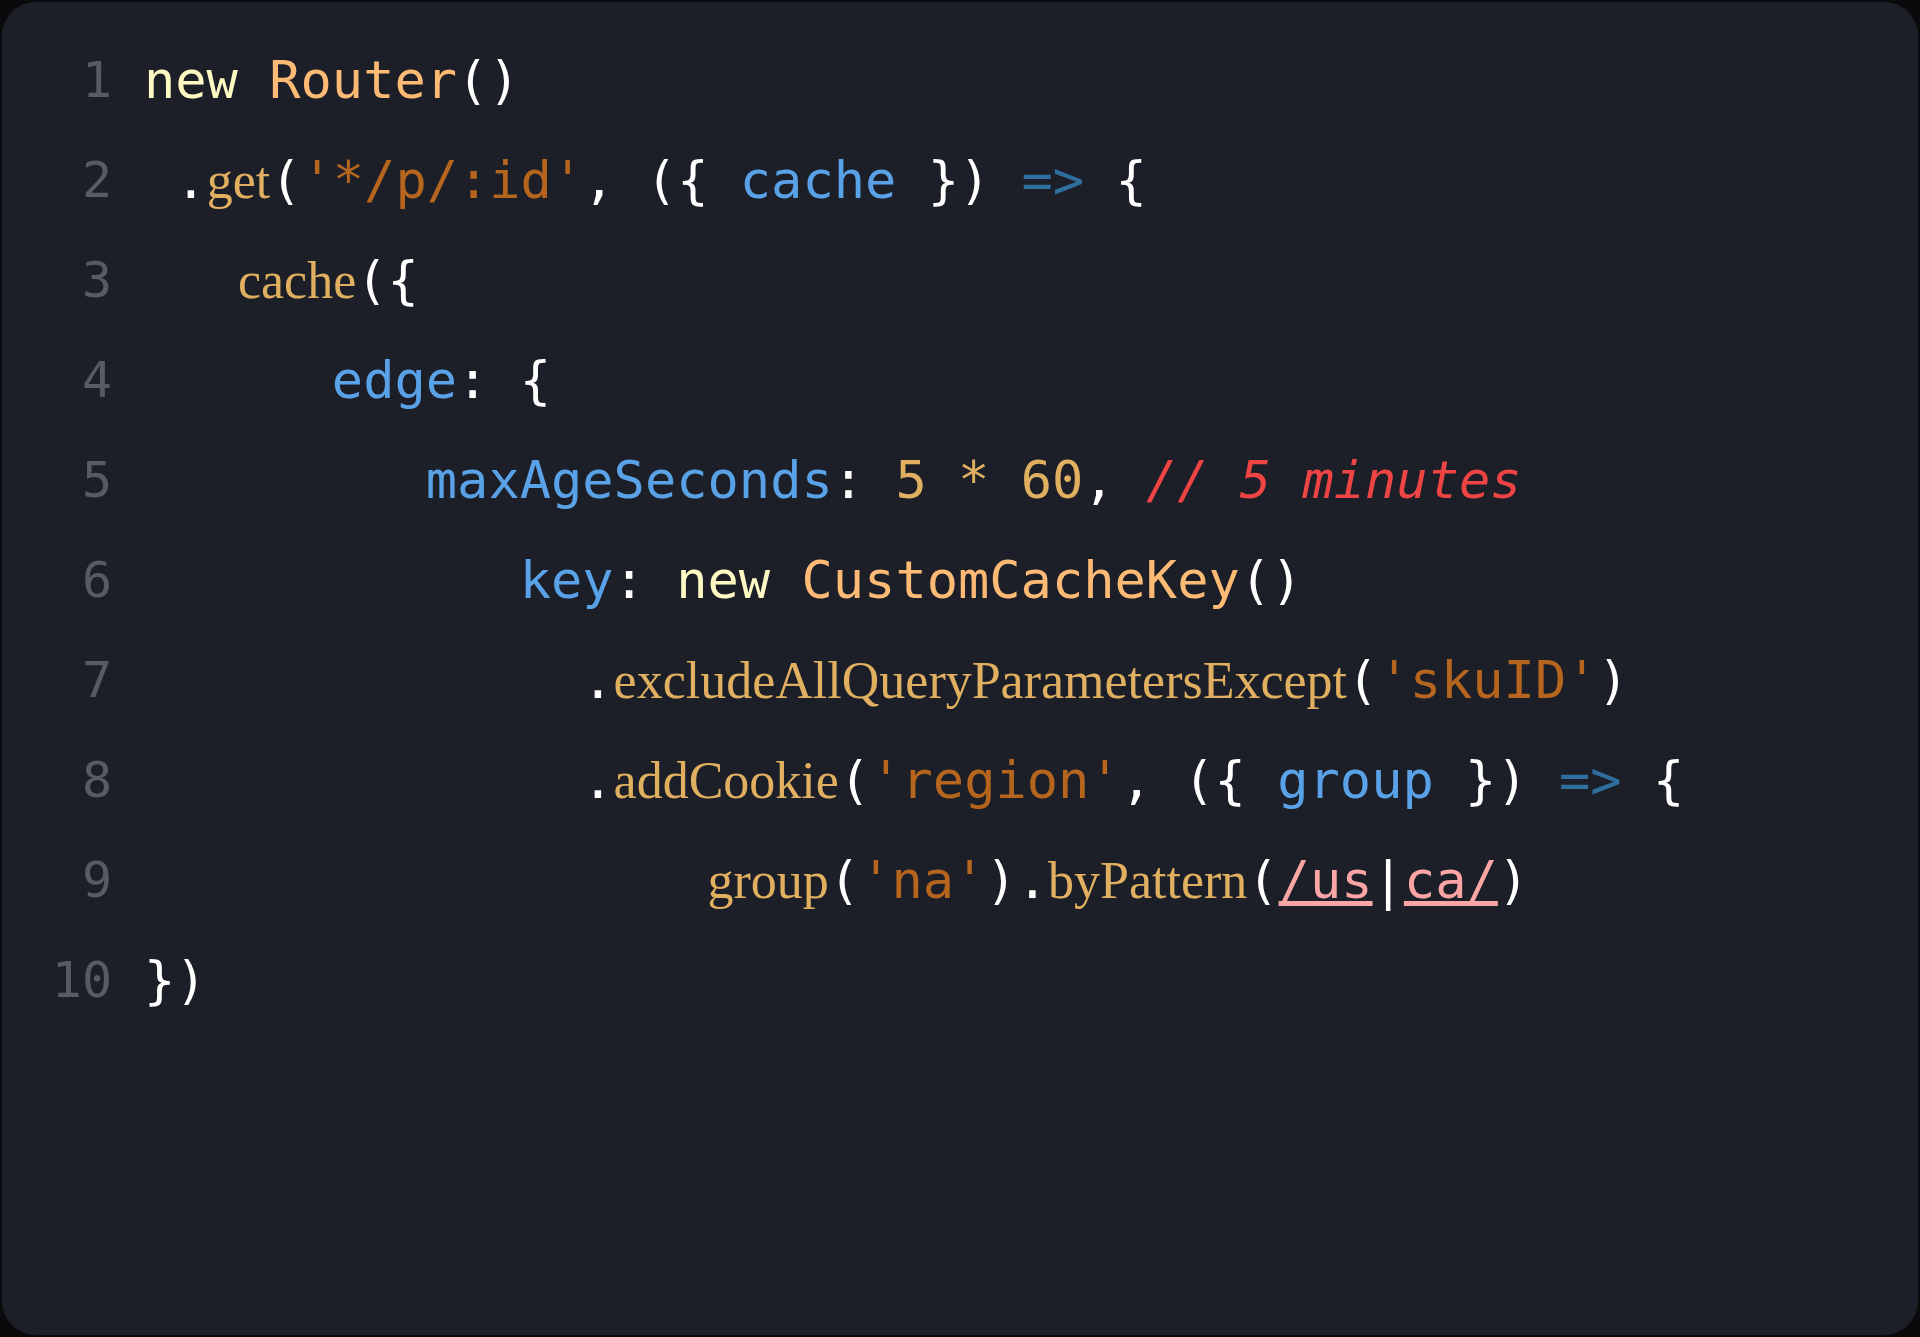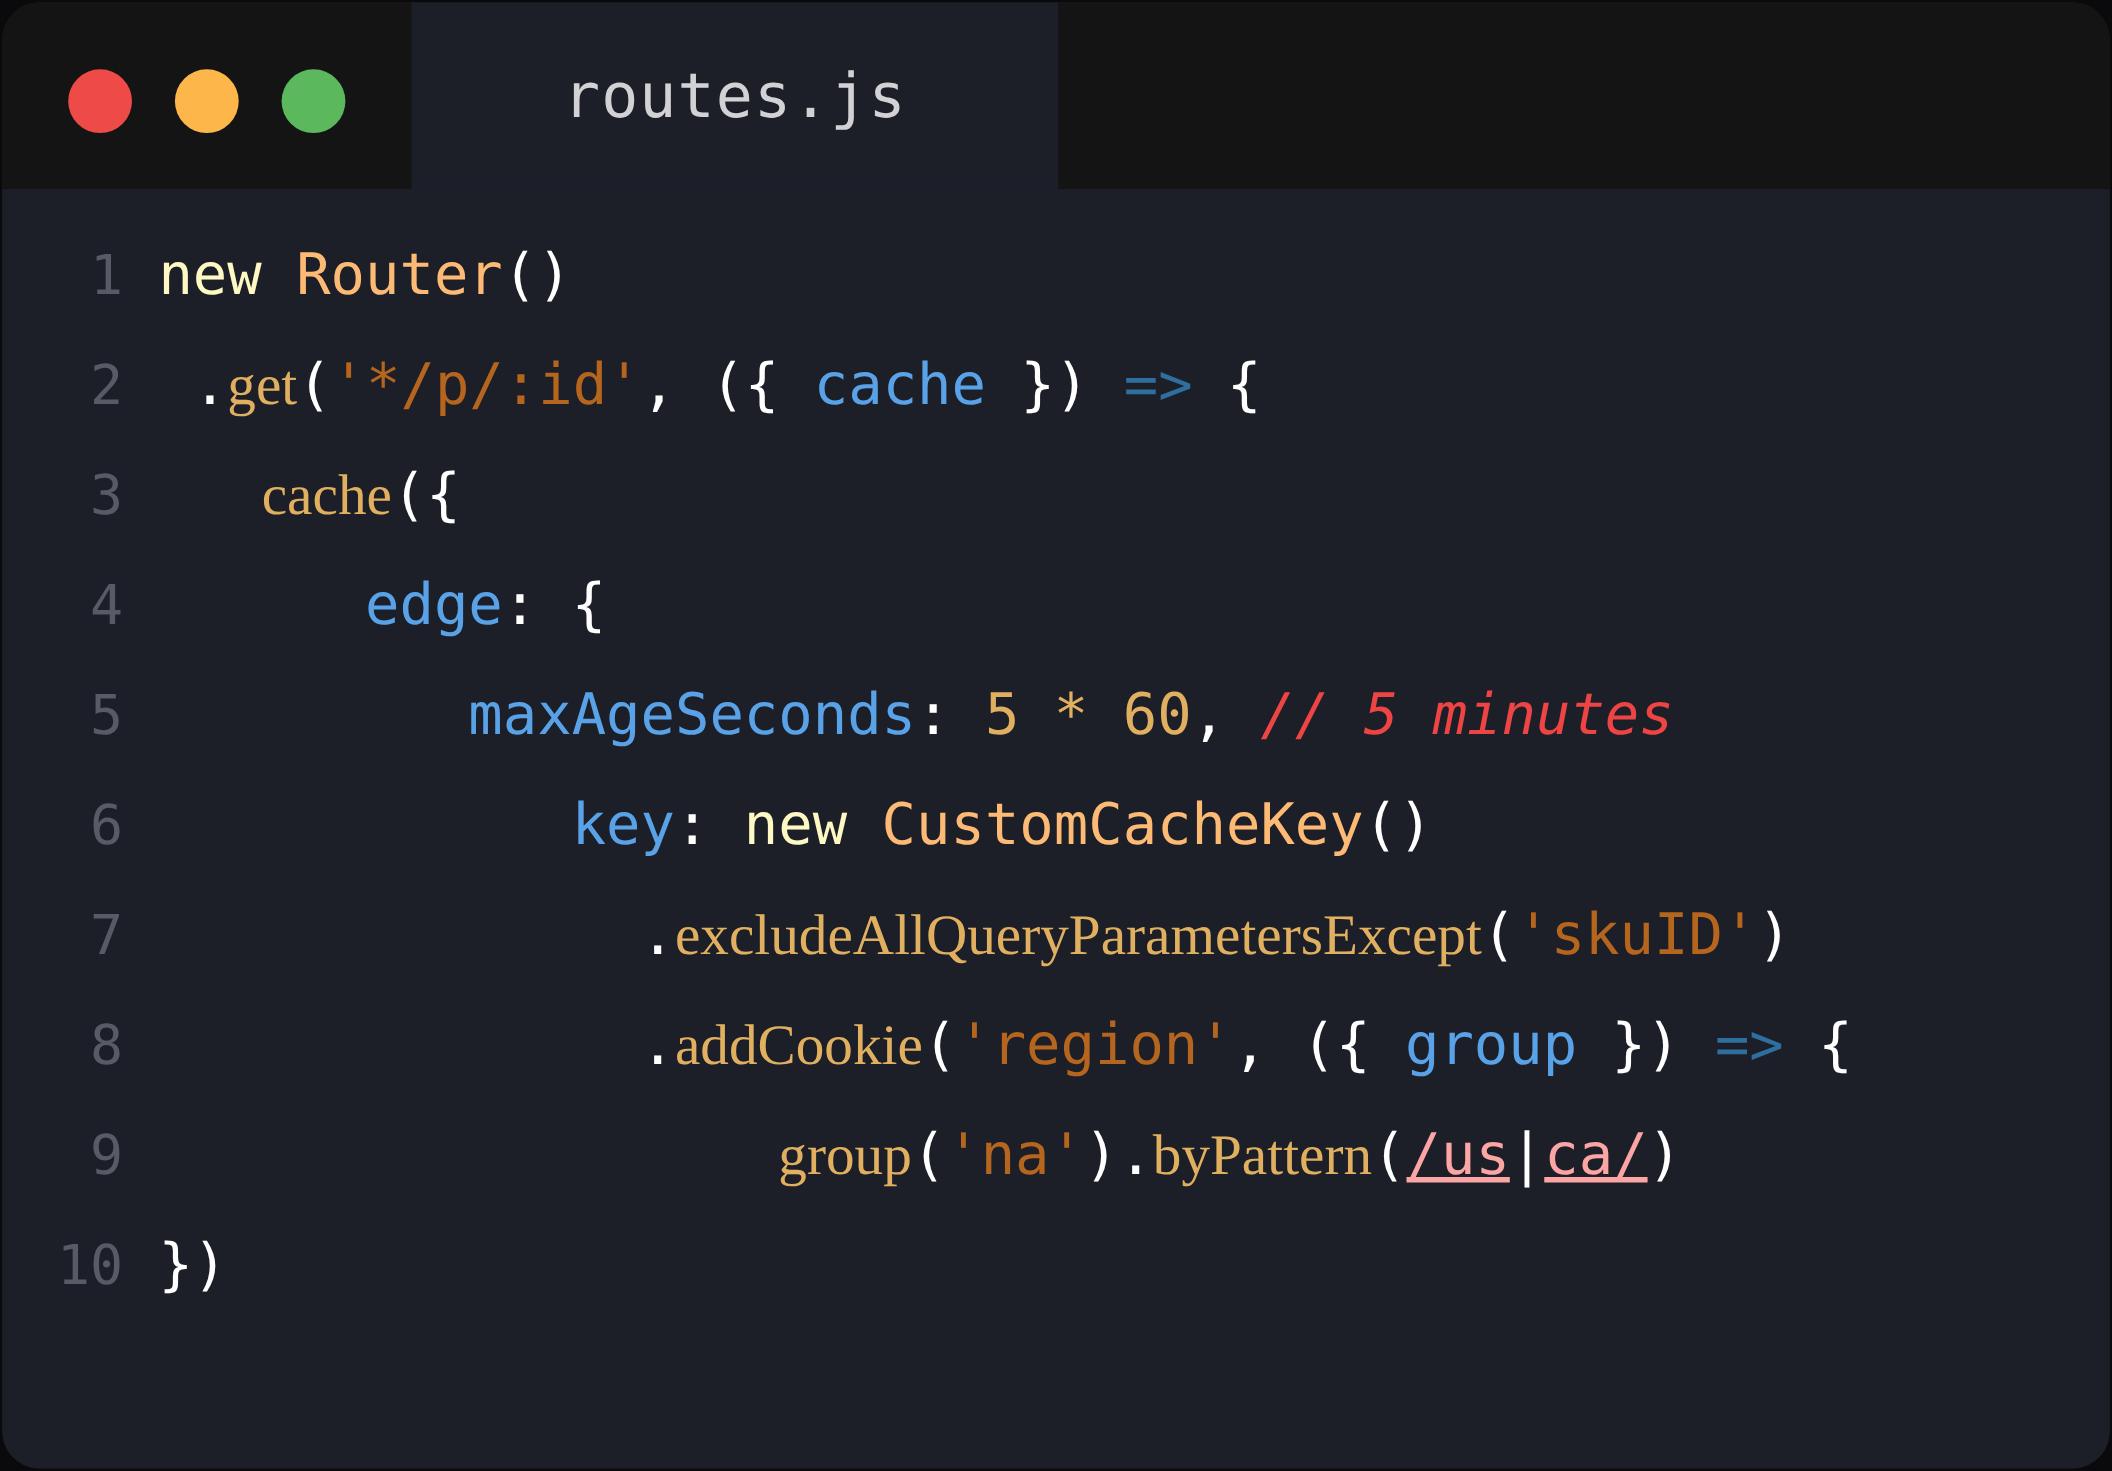--- a/index.html
+++ b/index.html
@@ -132,29 +132,19 @@
   .tok-comment  { color: #ef4444; font-style: italic; text-align: center; }
   .tok-regex    { color: #fca5a5; text-decoration: underline; }
   .tok-regex-sep{ color: #ffffff; }
 </style>
 </head>
 <body>
 
 <div id="app">
   <div class="window">
 
-    <div class="titlebar">
-      <div class="traffic-lights">
-        <span class="dot dot-close"></span>
-        <span class="dot dot-min"></span>
-        <span class="dot dot-max"></span>
-      </div>
-      <div class="tab">
-        <span class="tab-title">routes.js</span>
-      </div>
-    </div>
 
     <div class="editor">
       <div class="code-area" id="code-area"><div class="code-line"><span class="gutter">1</span><span class="line-content"><span class="tok-keyword">new</span><span class="tok-plain"> </span><span class="tok-class">Router</span><span class="tok-plain">()</span></span></div><div class="code-line"><span class="gutter">2</span><span class="line-content"><span class="tok-plain"> .</span><span class="tok-func">get</span><span class="tok-plain">(</span><span class="tok-string">'*/p/:id'</span><span class="tok-plain">, ({ </span><span class="tok-prop">cache</span><span class="tok-plain"> }) </span><span class="tok-arrow">=&gt;</span><span class="tok-plain"> {</span></span></div><div class="code-line"><span class="gutter">3</span><span class="line-content"><span class="tok-plain">   </span><span class="tok-func">cache</span><span class="tok-plain">({</span></span></div><div class="code-line"><span class="gutter">4</span><span class="line-content"><span class="tok-plain">      </span><span class="tok-prop">edge</span><span class="tok-plain">: {</span></span></div><div class="code-line"><span class="gutter">5</span><span class="line-content"><span class="tok-plain">         </span><span class="tok-prop">maxAgeSeconds</span><span class="tok-plain">: </span><span class="tok-number">5</span><span class="tok-plain"> </span><span class="tok-op">*</span><span class="tok-plain"> </span><span class="tok-number">60</span><span class="tok-plain">, </span><span class="tok-comment">// 5 minutes</span></span></div><div class="code-line"><span class="gutter">6</span><span class="line-content"><span class="tok-plain">            </span><span class="tok-prop">key</span><span class="tok-plain">: </span><span class="tok-keyword">new</span><span class="tok-plain"> </span><span class="tok-class">CustomCacheKey</span><span class="tok-plain">()</span></span></div><div class="code-line"><span class="gutter">7</span><span class="line-content"><span class="tok-plain">              </span><span class="tok-plain">.</span><span class="tok-func">excludeAllQueryParametersExcept</span><span class="tok-plain">(</span><span class="tok-string">'skuID'</span><span class="tok-plain">)</span></span></div><div class="code-line"><span class="gutter">8</span><span class="line-content"><span class="tok-plain">              </span><span class="tok-plain">.</span><span class="tok-func">addCookie</span><span class="tok-plain">(</span><span class="tok-string">'region'</span><span class="tok-plain">, ({ </span><span class="tok-prop">group</span><span class="tok-plain"> }) </span><span class="tok-arrow">=&gt;</span><span class="tok-plain"> {</span></span></div><div class="code-line"><span class="gutter">9</span><span class="line-content"><span class="tok-plain">                  </span><span class="tok-func">group</span><span class="tok-plain">(</span><span class="tok-string">'na'</span><span class="tok-plain">).</span><span class="tok-func">byPattern</span><span class="tok-plain">(</span><span class="tok-regex">/us</span><span class="tok-regex-sep">|</span><span class="tok-regex">ca/</span><span class="tok-plain">)</span></span></div><div class="code-line"><span class="gutter">10</span><span class="line-content"><span class="tok-plain">})</span></span></div></div>
     </div>
 
   </div>
 </div>
 
 </body></html>

